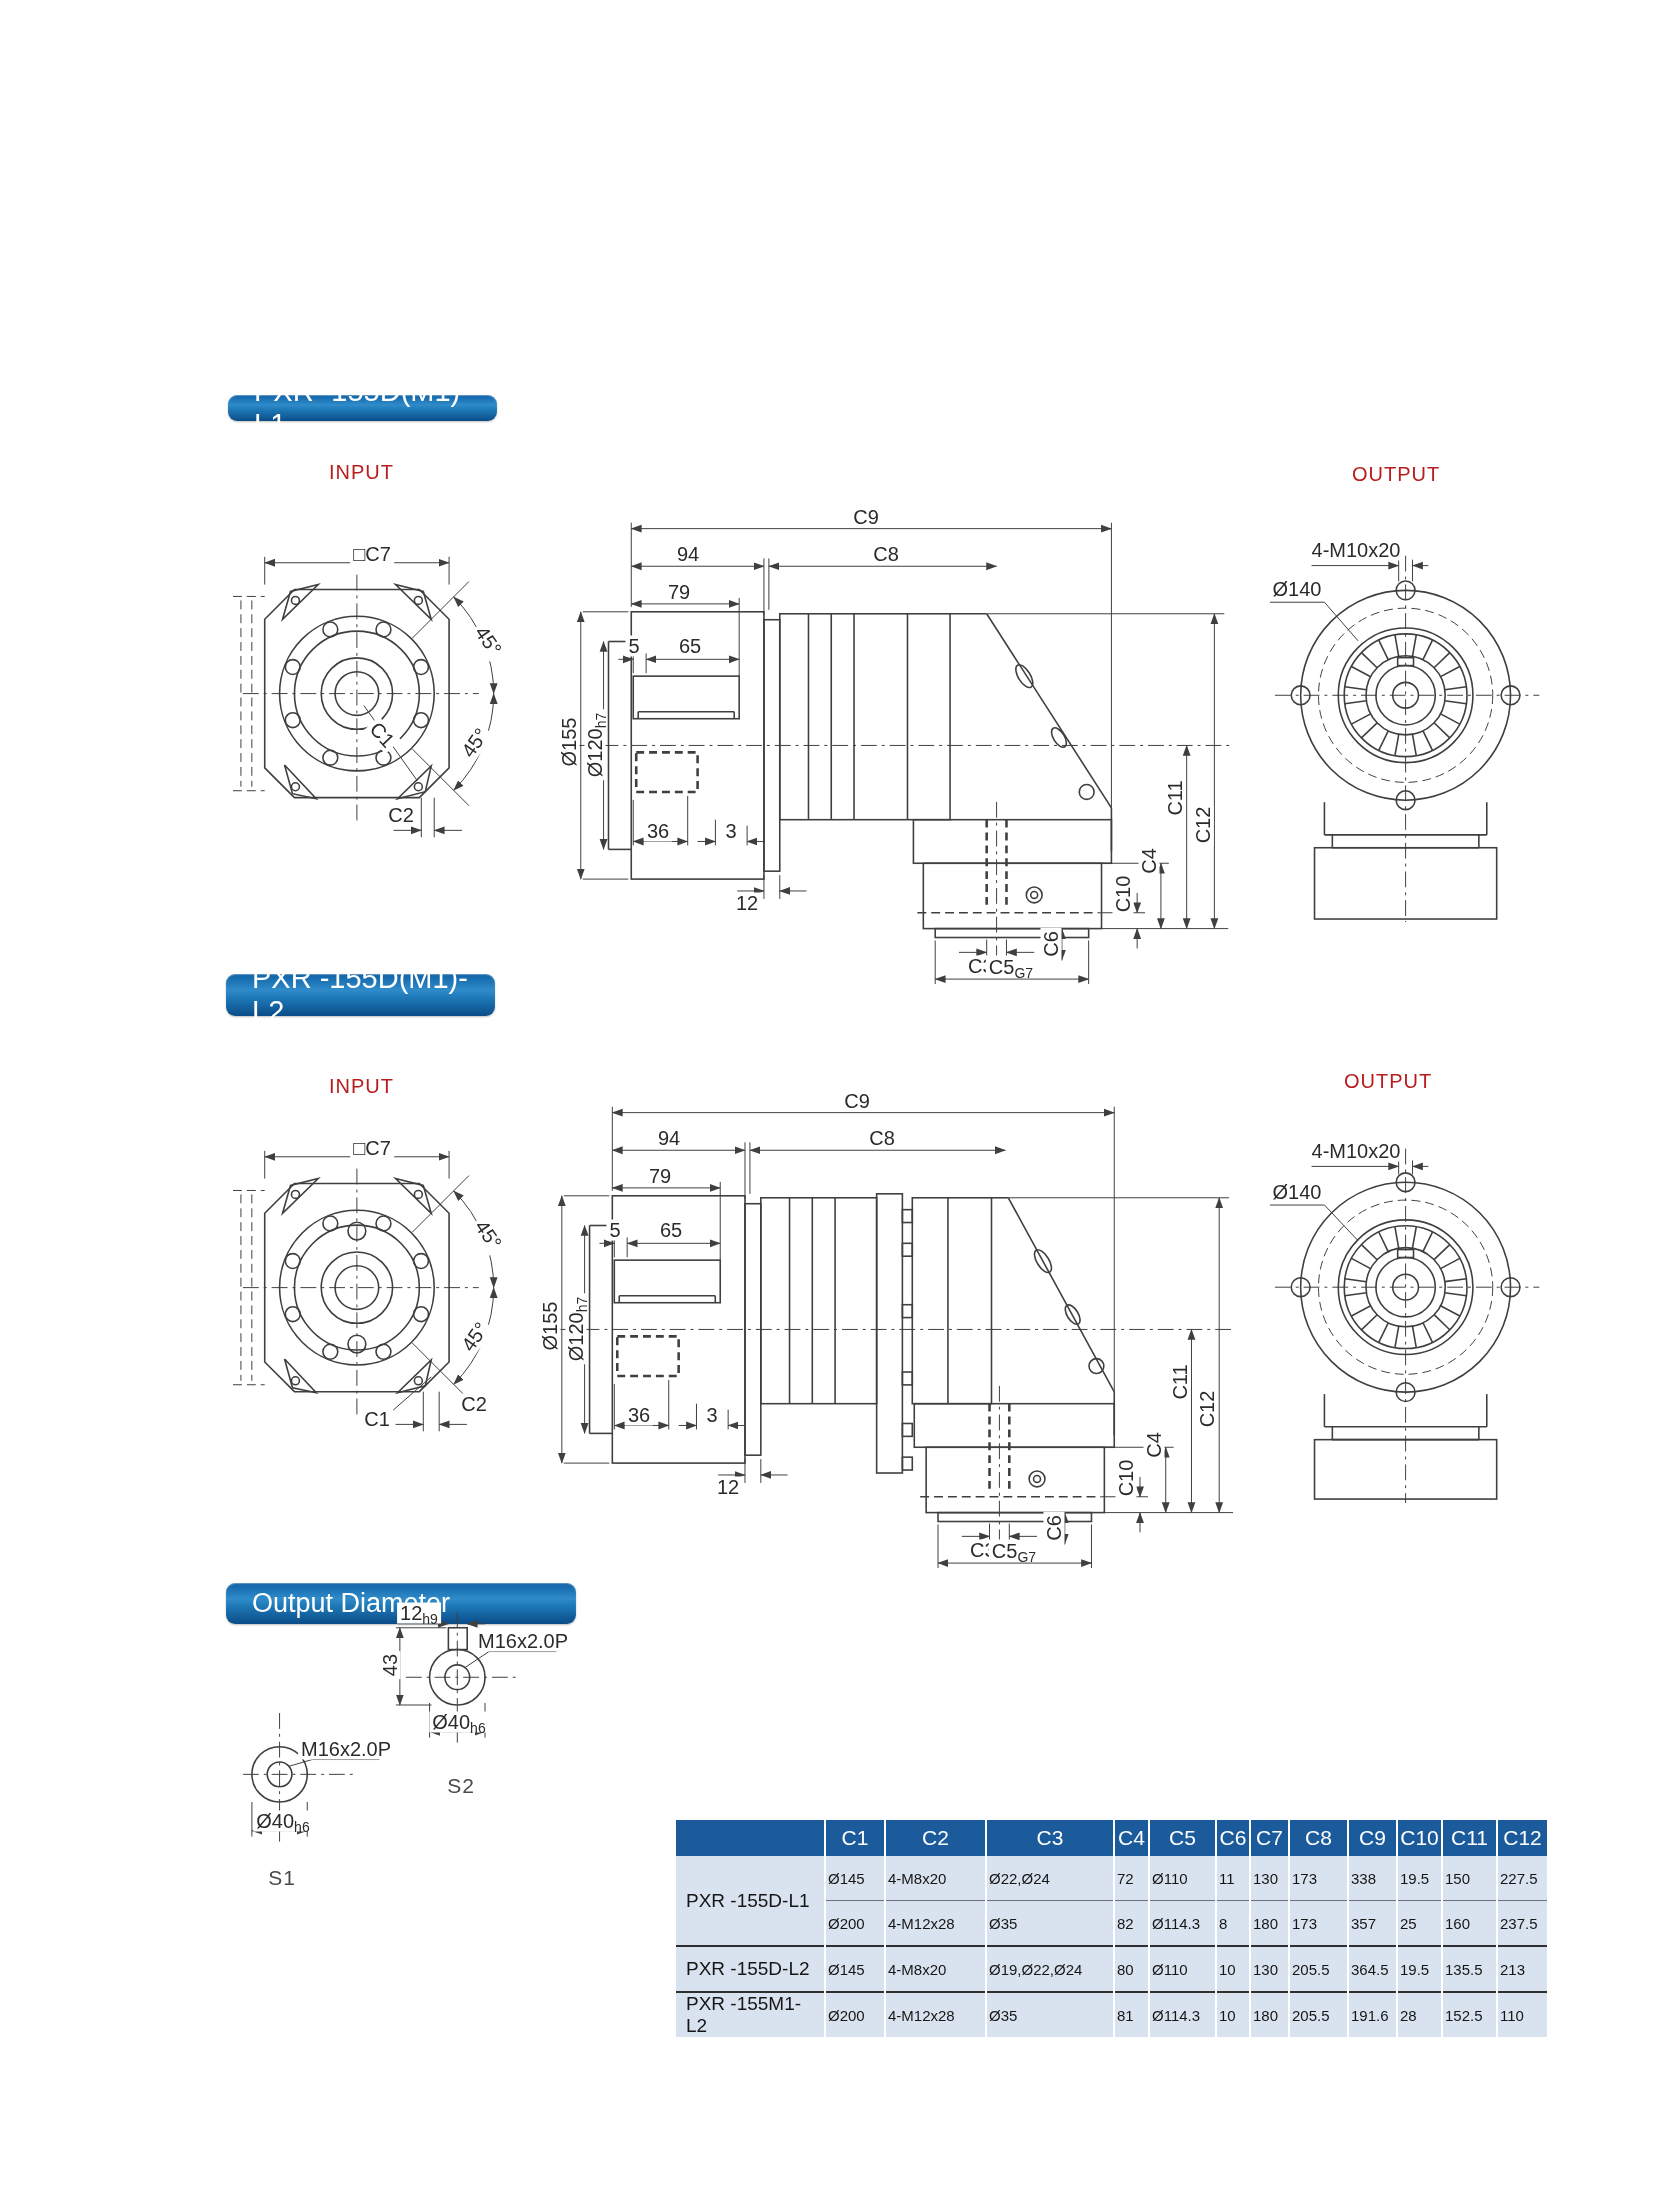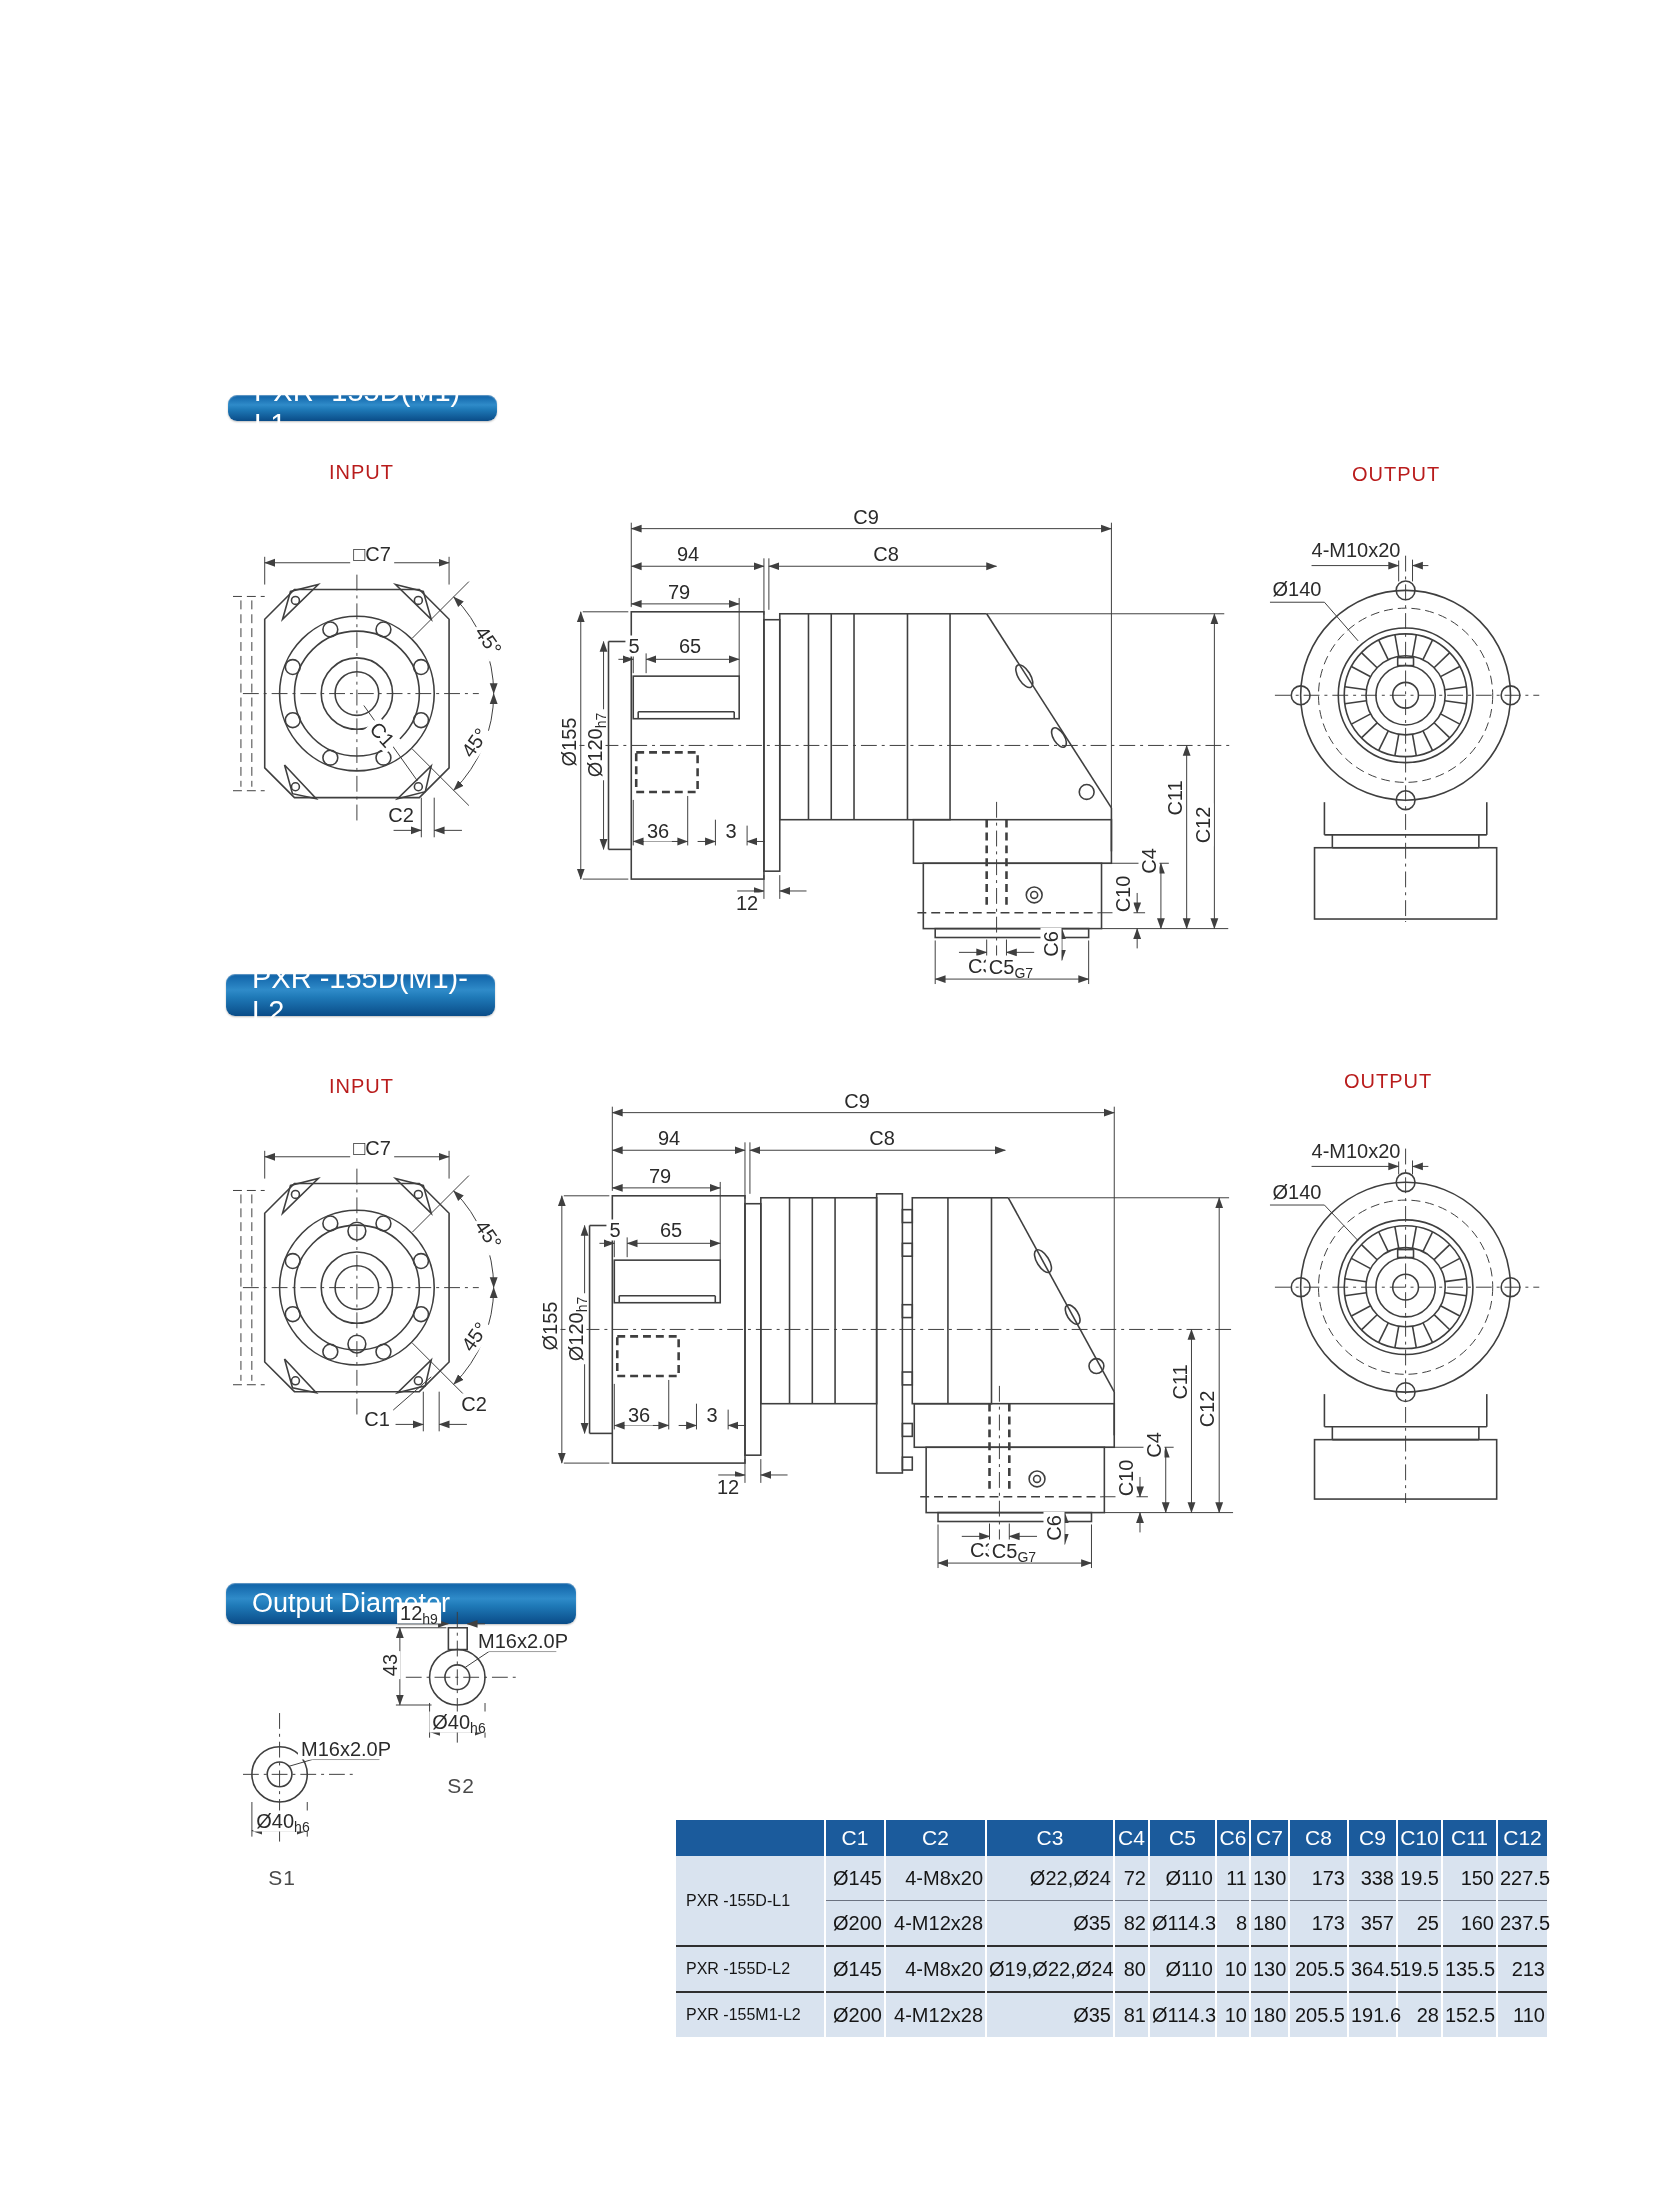--- a/index.html
+++ b/index.html
@@ -25,24 +25,24 @@
   .r55{transform:translate(-50%,-50%) rotate(55deg)}
   .rm55{transform:translate(-50%,-50%) rotate(-55deg)}
   .r47{transform:translate(-50%,-50%) rotate(47deg)}
   .sb{font-size:14px;position:relative;top:4px}
   .slabel{position:absolute;transform:translate(-50%,-50%);font-size:21px;color:#4a4a4a;
           letter-spacing:1px;background:none}
   table.spec{position:absolute;left:676px;top:1820px;border-collapse:collapse;
              table-layout:fixed;width:871px}
   table.spec th{background:#1b5b9c;color:#fff;font-weight:normal;font-size:21px;
                 height:36px;border-right:2px solid #fff;padding:0}
-  table.spec td{background:#d9e3ef;font-size:20px;color:#161616;text-align:right;
+  table.spec td{background:#d9e3ef;font-size:15px;color:#161616;text-align:left;
                 height:44px;border-right:2px solid #fff;padding:0 2px}
   table.spec th:last-child,table.spec td:last-child{border-right:none}
-  table.spec td.lbl{text-align:left;padding-left:10px;font-size:16px}
+  table.spec td.lbl{text-align:left;padding-left:10px;font-size:19px}
   table.spec tr.grp td{border-top:2px solid #2f2f2f}
   table.spec td.subline{border-top:1px solid #6b7280}
 </style>
 </head>
 <body>
 
 <div class="badge" style="left:228px;top:395px;width:269px;height:26px">
   <span>PXR -155D(M1)-L1</span>
 </div>
 <div class="hd" style="left:329px;top:461px">INPUT</div>

